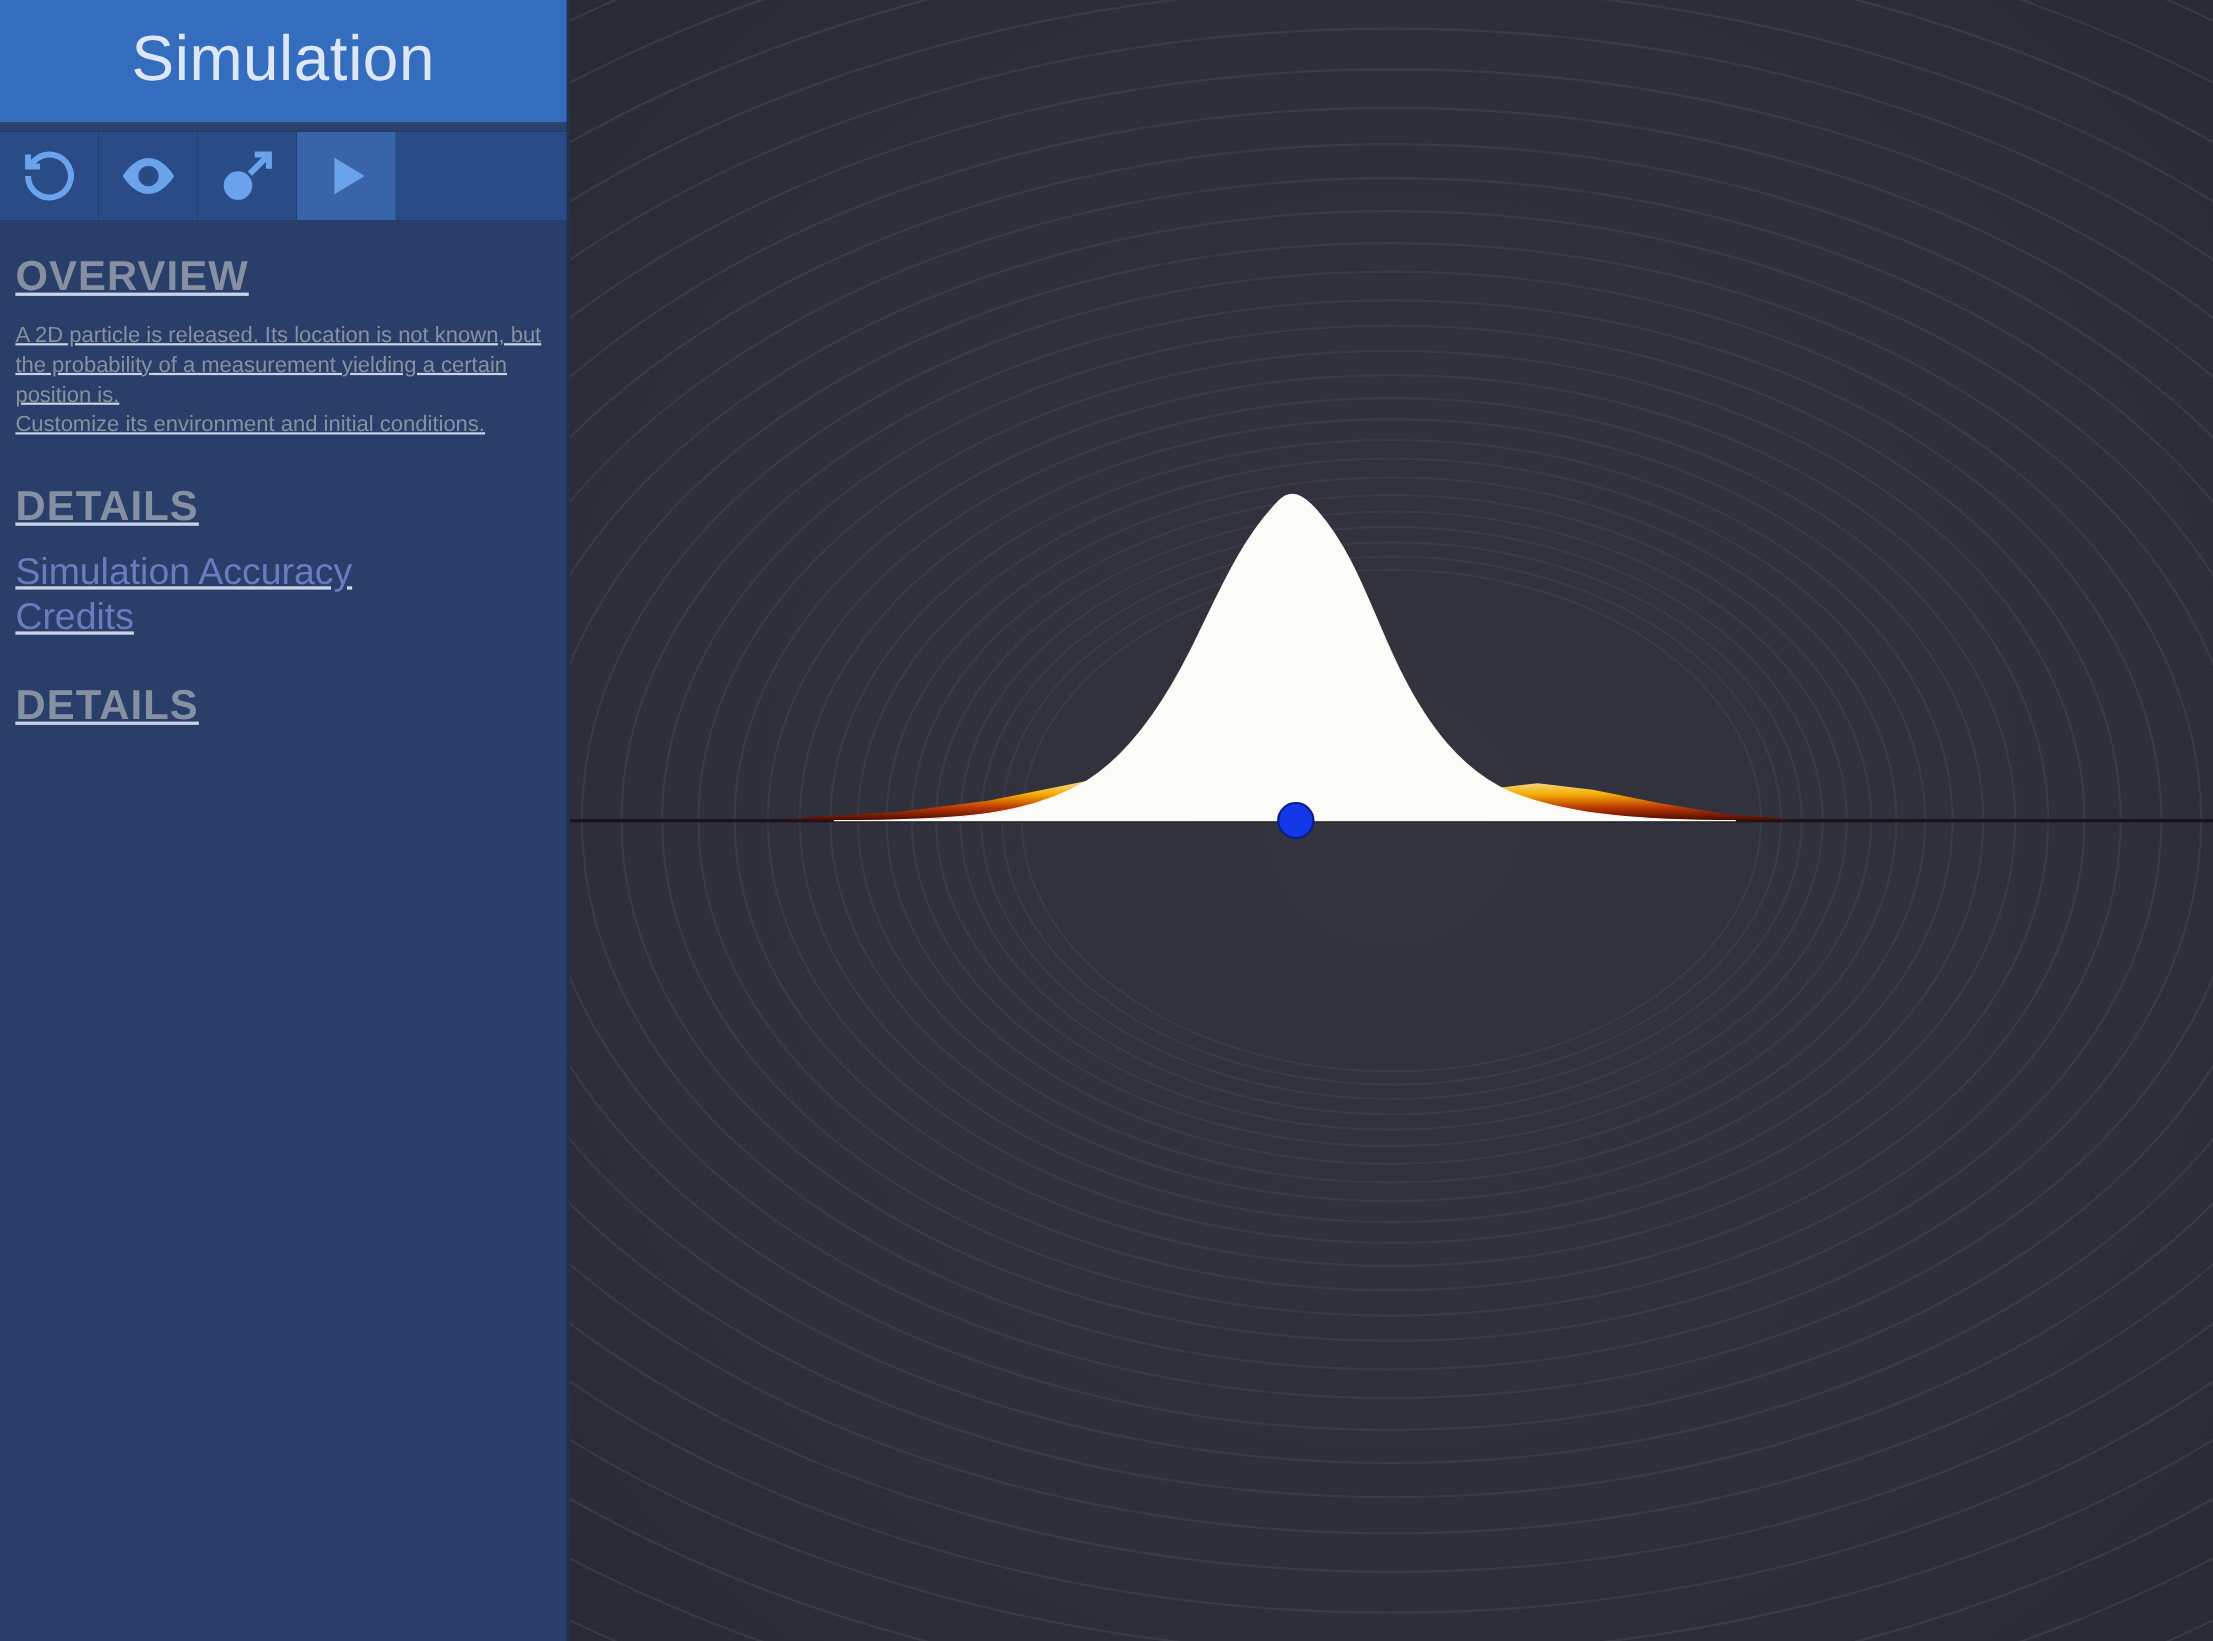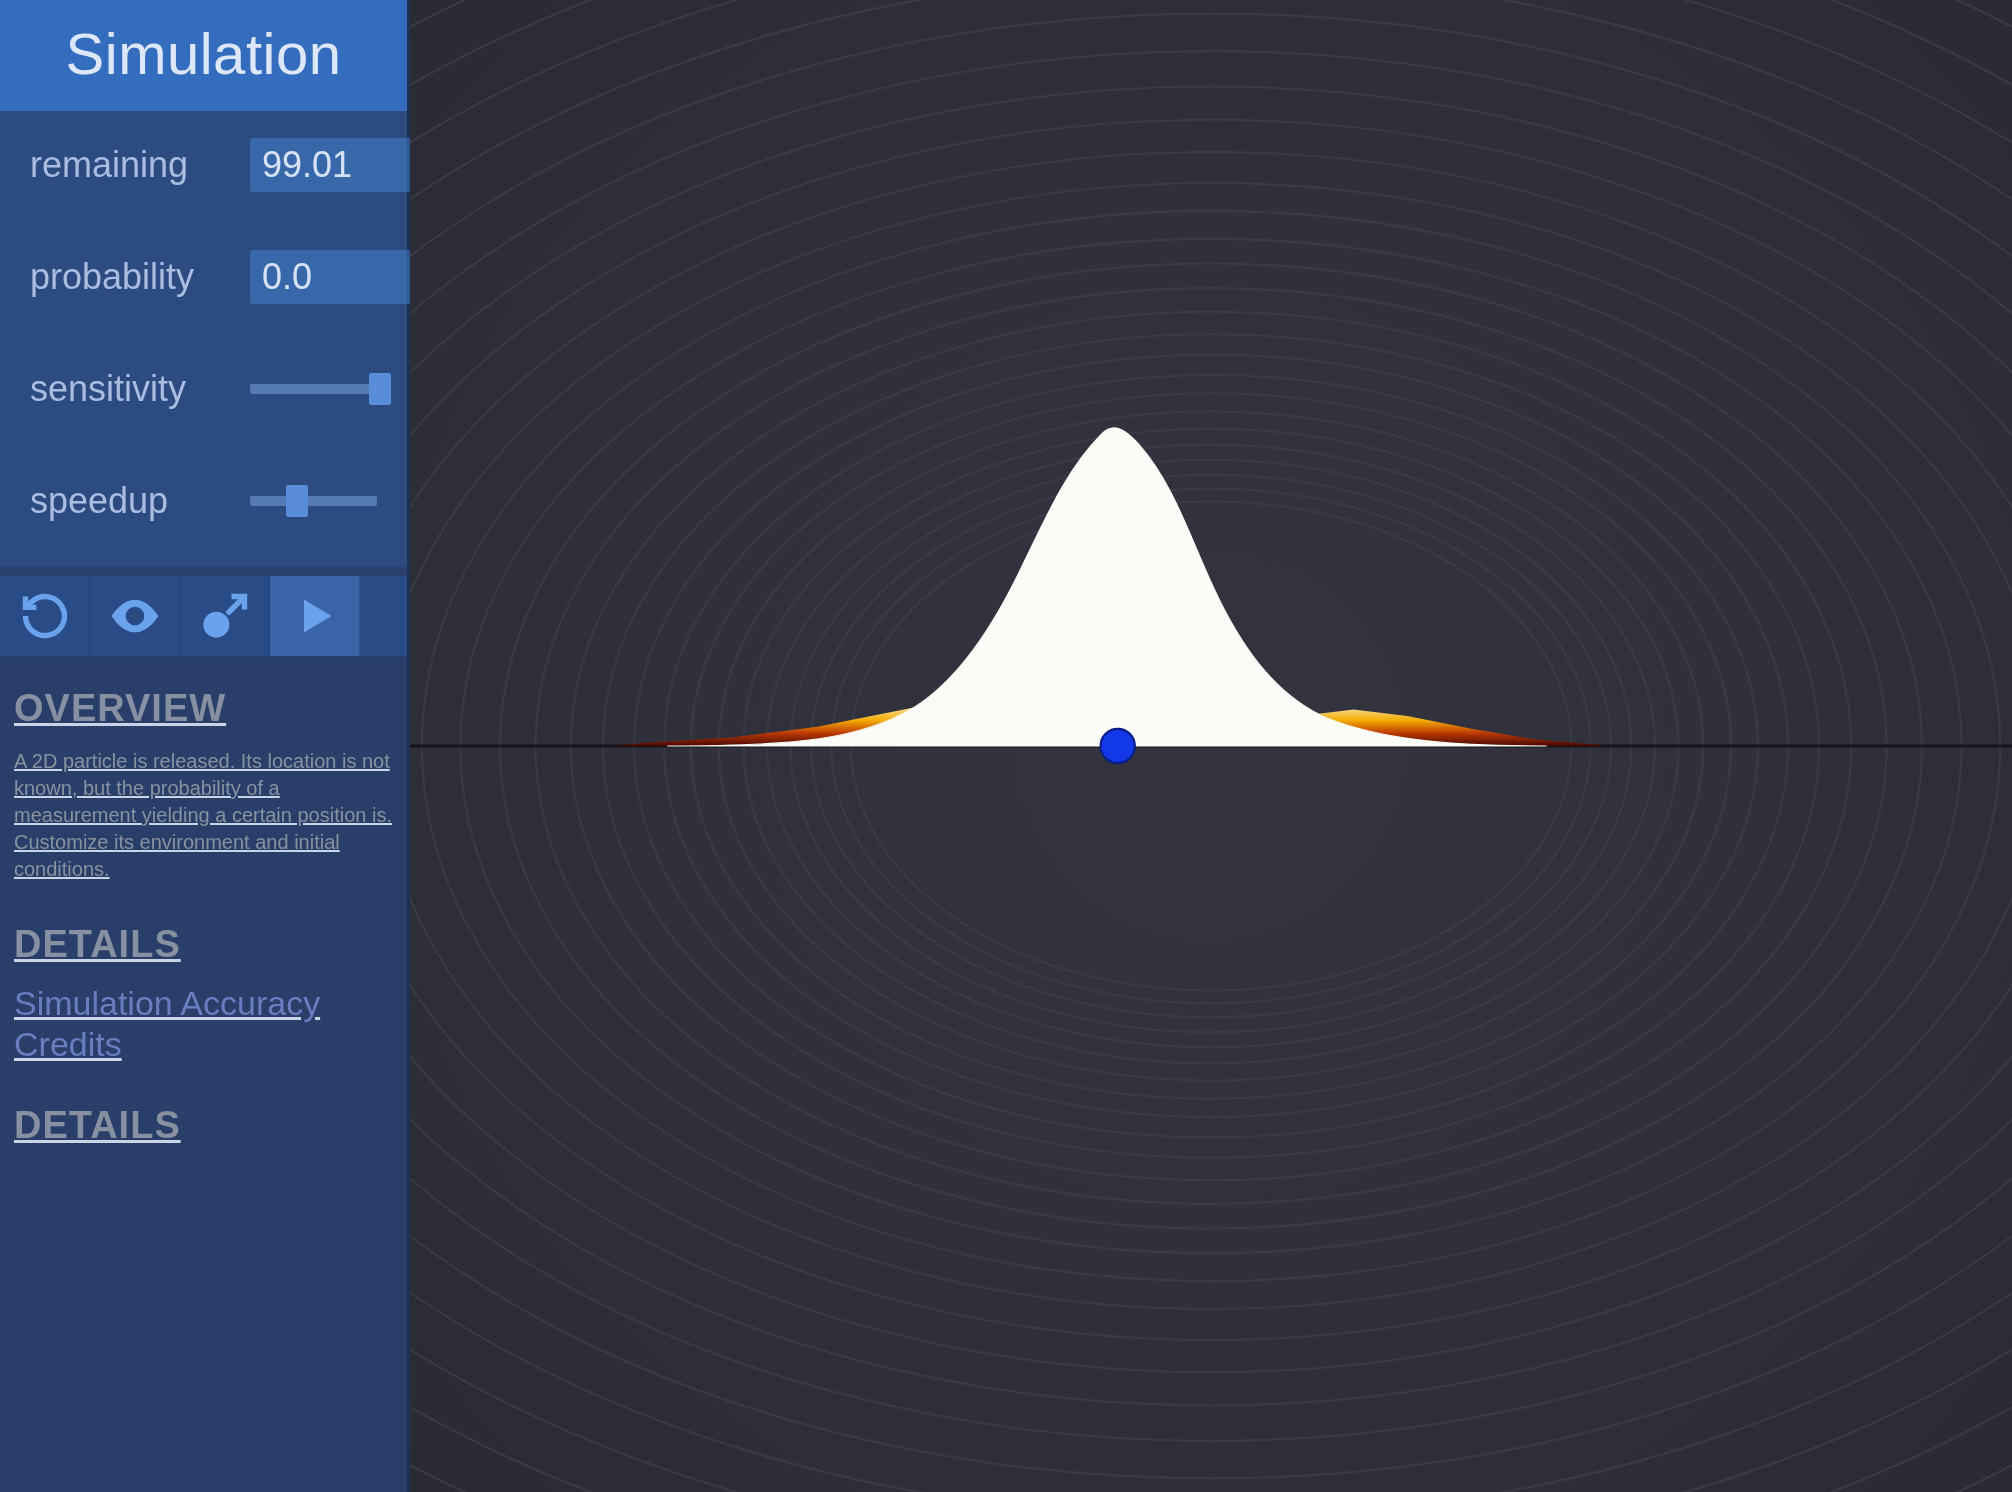--- a/index.html
+++ b/index.html
@@ -6,21 +6,21 @@
   html, body { width: 100%; height: 100%; overflow: hidden; }
   body {
     font-family: -apple-system, BlinkMacSystemFont, "Segoe UI", Helvetica, Arial, sans-serif;
     background: #2e2e38;
     display: flex;
     width: 2012px;
     height: 1492px;
   }
 
   .sidebar {
-    width: 410px;
+    width: 518px;
     height: 100%;
     background: linear-gradient(rgba(40,80,150,0.55), rgba(40,80,150,0.55)), #2e2e38;
     color: #c9d4e6;
     display: flex;
     flex-direction: column;
     border-right: 3px solid rgba(0,0,0,0.25);
   }
 
   .sidebar-header {
     background: rgba(55,120,210,0.80);
@@ -142,47 +142,20 @@
 </style>
 </head>
 <body>
 
 <div class="sidebar">
 
   <div class="sidebar-header">
     <h1>Simulation</h1>
   </div>
 
-  <div class="controls-panel">
-
-    <div class="control-row">
-      <span class="control-label">remaining</span>
-      <input class="value-box" value="99.01" style="">
-    </div>
-
-    <div class="control-row">
-      <span class="control-label">probability</span>
-      <input class="value-box" value="0.0" style="">
-    </div>
-
-    <div class="control-row">
-      <span class="control-label">sensitivity</span>
-      <div class="slider-wrap">
-        <div class="slider-thumb" style="left:94%;"></div>
-      </div>
-    </div>
-
-    <div class="control-row">
-      <span class="control-label">speedup</span>
-      <div class="slider-wrap">
-        <div class="slider-thumb" style="left:28%;"></div>
-      </div>
-    </div>
-
-  </div>
 
   <div class="toolbar">
     <div class="tool-btn">
       <svg width="52" height="52" viewBox="0 0 24 24" fill="none" stroke="#6aa3ec" stroke-width="2.5">
         <path d="M3 12a9 9 0 1 0 3-6.7L3 8"></path>
         <polyline points="3 3 3 8 8 8"></polyline>
       </svg>
     </div>
     <div class="tool-btn">
       <svg width="56" height="56" viewBox="0 0 24 24" fill="#6aa3ec">

